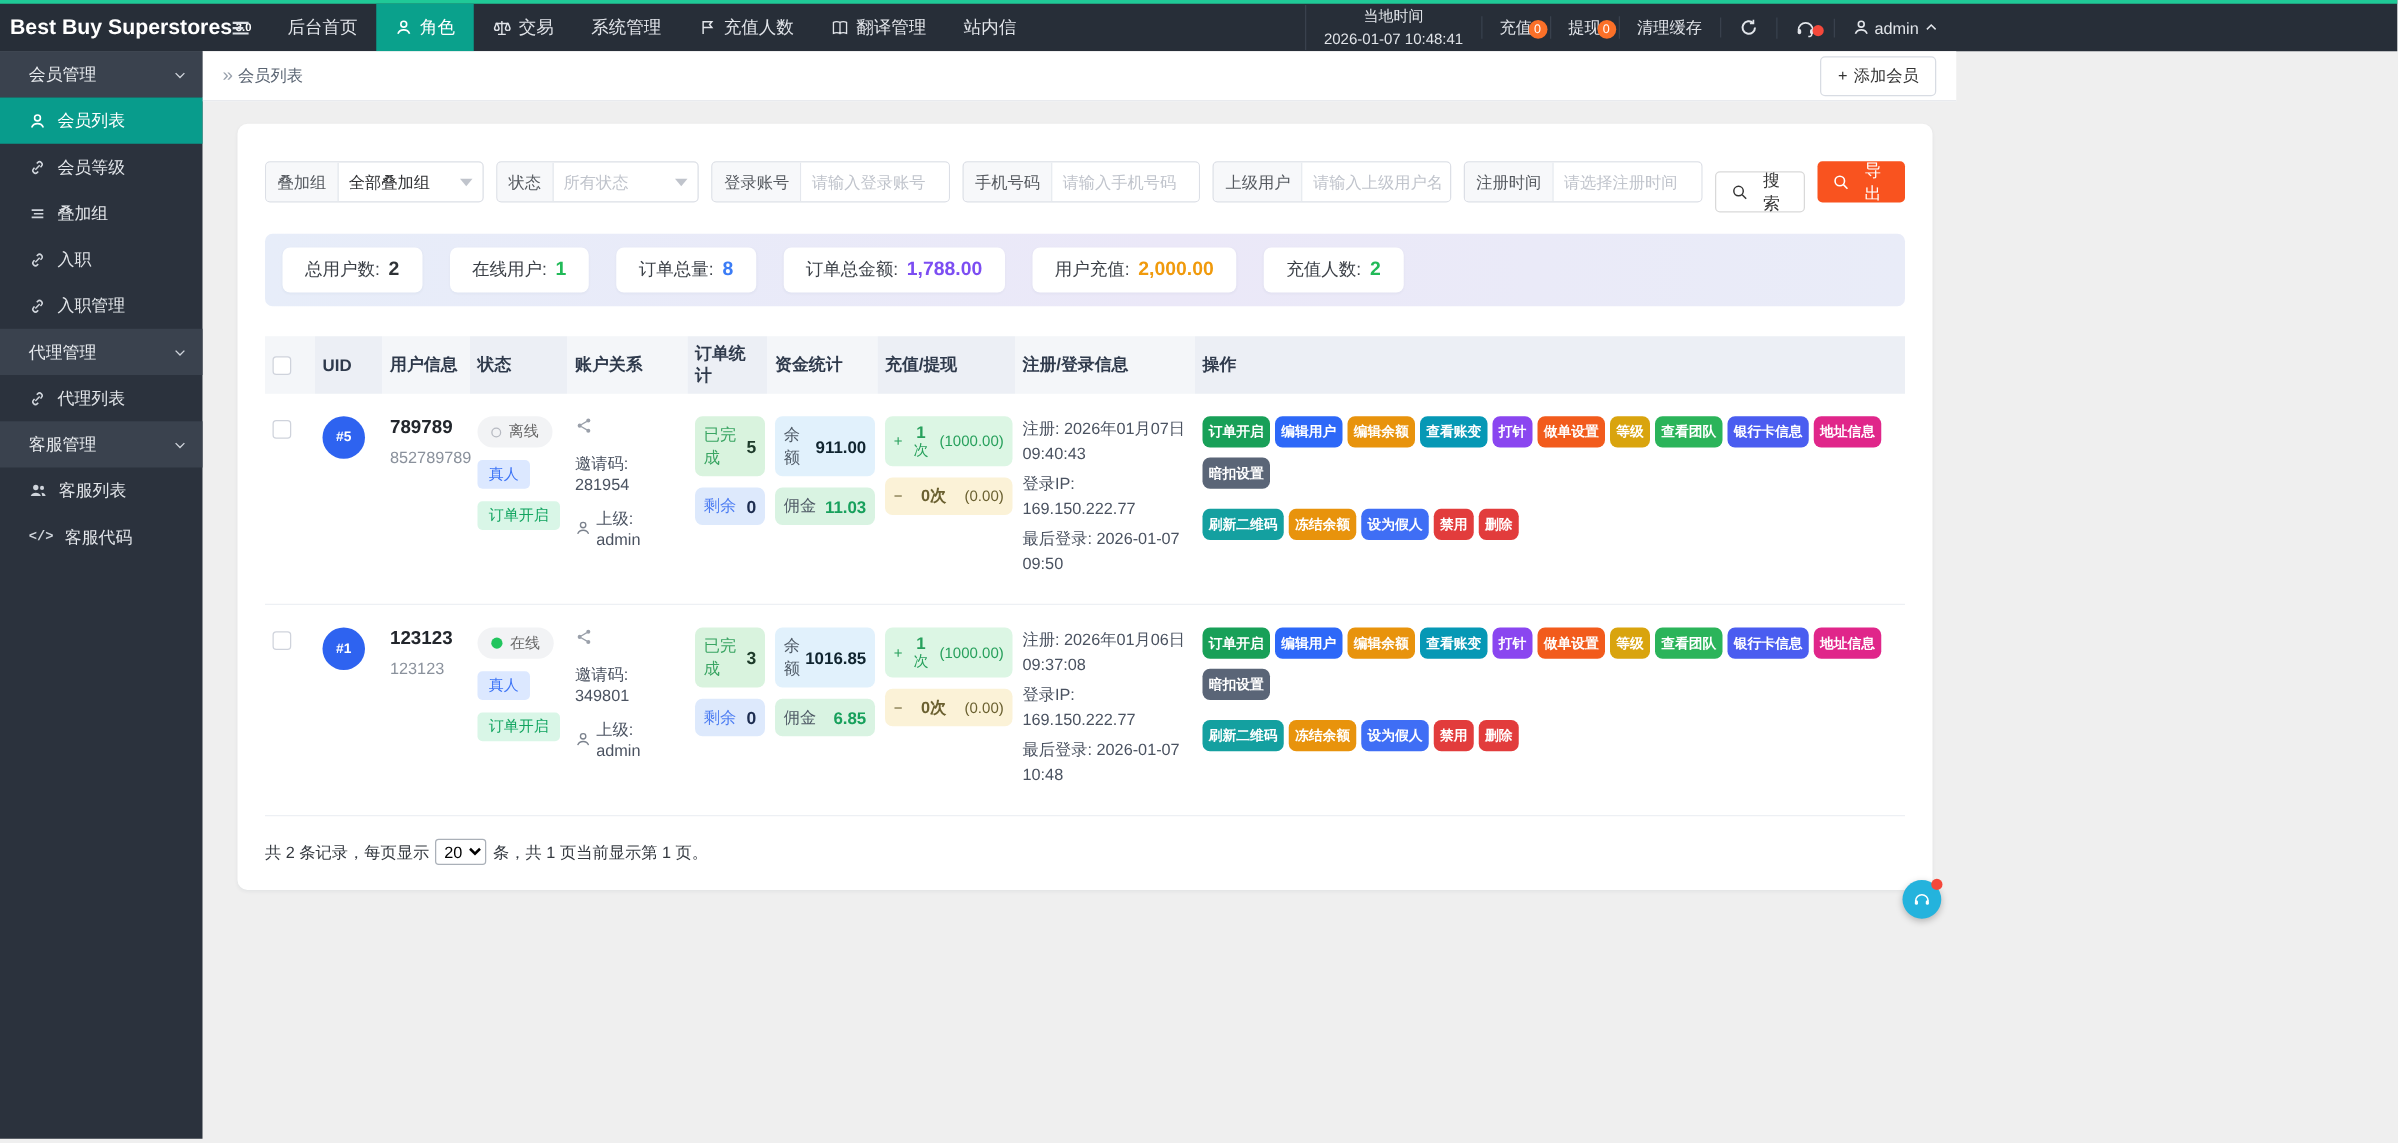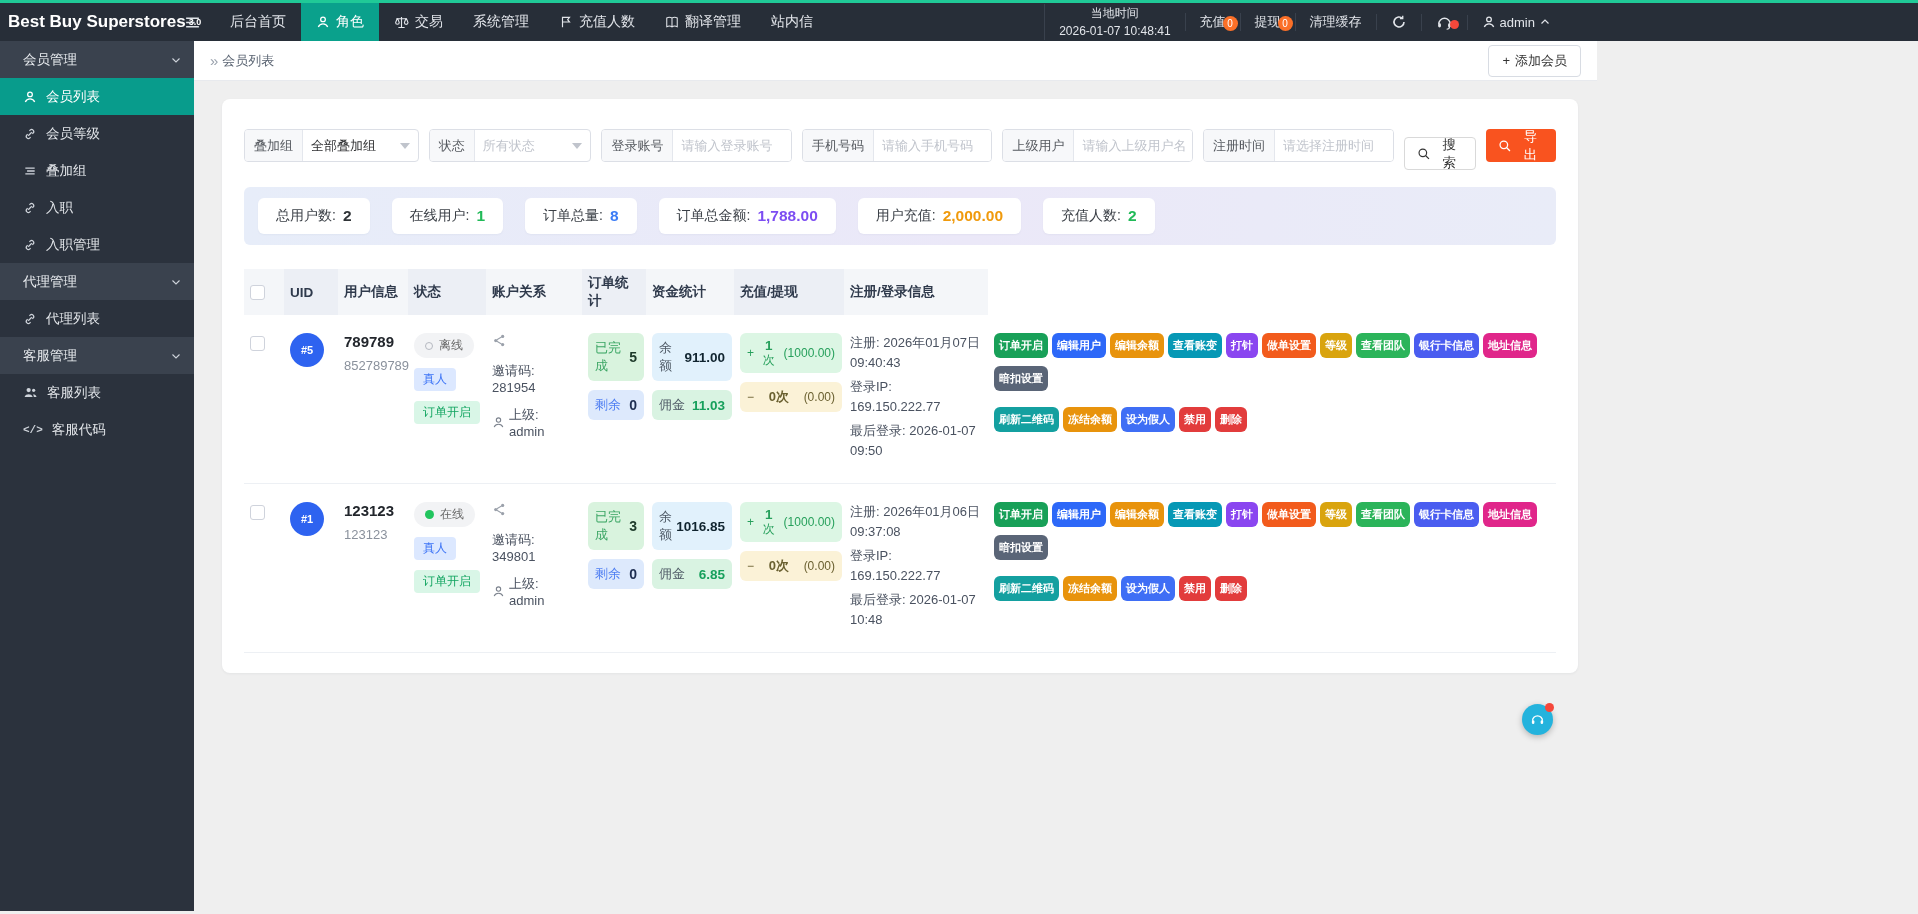--- a/index.html
+++ b/index.html
@@ -19,21 +19,21 @@
   .nav-right > div { display:flex; flex-direction:column; justify-content:center; align-items:center; padding:0 14px; border-left:1px solid #39414d; position:relative; cursor:pointer; }
   .nav-time { font-size:12px; line-height:1.5; text-align:center; }
   .nav-chip { font-size:13px; flex-direction:row !important; gap:4px; }
   .badge { position:absolute; top:3px; right:2px; min-width:15px; height:15px; border-radius:8px; background:#fb7028; color:#fff; font-size:10px; display:flex; align-items:center; justify-content:center; padding:0 3px; }
   .reddot { position:absolute; top:6px; right:8px; width:9px; height:9px; border-radius:50%; background:#f5483b; }
   .ic { display:inline-flex; }
   .ic svg { display:block; }
 
   
   .layout { display:flex; height:870px; }
-  .sidebar { width:194px; background:#2b323d; flex-shrink:0; }
+  .sidebar { width:162px; background:#2b323d; flex-shrink:0; }
   .sb-item { height:37px; display:flex; align-items:center; gap:9px; padding:0 12px 0 23px; color:#e3e6ea; font-size:13.5px; cursor:pointer; position:relative; }
   .sb-group { background:#3a424e; color:#e8ebef; }
   .sb-group .chev { margin-left:auto; color:#b9bfc8; }
   .sb-item.active { background:#089c8c; color:#fff; }
   .sb-item .ic { color:#cfd4db; }
   .sb-item.active .ic { color:#fff; }
   .code-ic { font-family:"Liberation Mono","DejaVu Sans Mono",monospace; font-size:11px; font-weight:700; }
 
   .main { flex:1; display:flex; flex-direction:column; }
   .topbar { width:1403px; height:40px; background:#fff; border-bottom:1px solid #e8eaee; display:flex; align-items:center; padding:0 16px; }
@@ -428,20 +428,21 @@
                 <input type="checkbox" style="">
               </div>
             <div class="th">UID</div>
             <div class="th">用户信息</div>
             <div class="th">状态</div>
             <div class="th">账户关系</div>
             <div class="th">订单统计</div>
             <div class="th">资金统计</div>
             <div class="th">充值/提现</div>
             <div class="th">注册/登录信息</div>
+            <div class="th">操作</div>
           </div>
 
           <div class="trow">
             <div class="td"><input type="checkbox" style=""></div>
             <div class="td">
                 <div class="uid-badge">#5</div>
               </div>
             <div class="td">
               <div class="uname">789789</div>
               <div class="uacct">852789789</div>
@@ -627,20 +628,25 @@
                 <i class="brk"></i>
                 <button class="act" style="background: rgb(20, 160, 160);">刷新二维码</button>
                 <button class="act" style="background: rgb(232, 147, 12);">冻结余额</button>
                 <button class="act" style="background: rgb(63, 110, 245);">设为假人</button>
                 <button class="act" style="background: rgb(226, 60, 60);">禁用</button>
                 <button class="act" style="background: rgb(226, 60, 60);">删除</button>
               </div>
           </div>
         </div>
 
+        <div class="pager">
+          <span>共 2 条记录，每页显示</span>
+          <select><option>20</option></select>
+          <span>条，共 1 页当前显示第 1 页。</span>
+        </div>
 
       </div>
     </div>
   </div>
 </div>
 
 <div class="float-cs">
   <span class="ic">
       <svg width="15" height="15" viewBox="0 0 24 24" fill="none" stroke="currentColor" stroke-width="2">
         <path d="M4 14a8 8 0 0116 0"></path>

